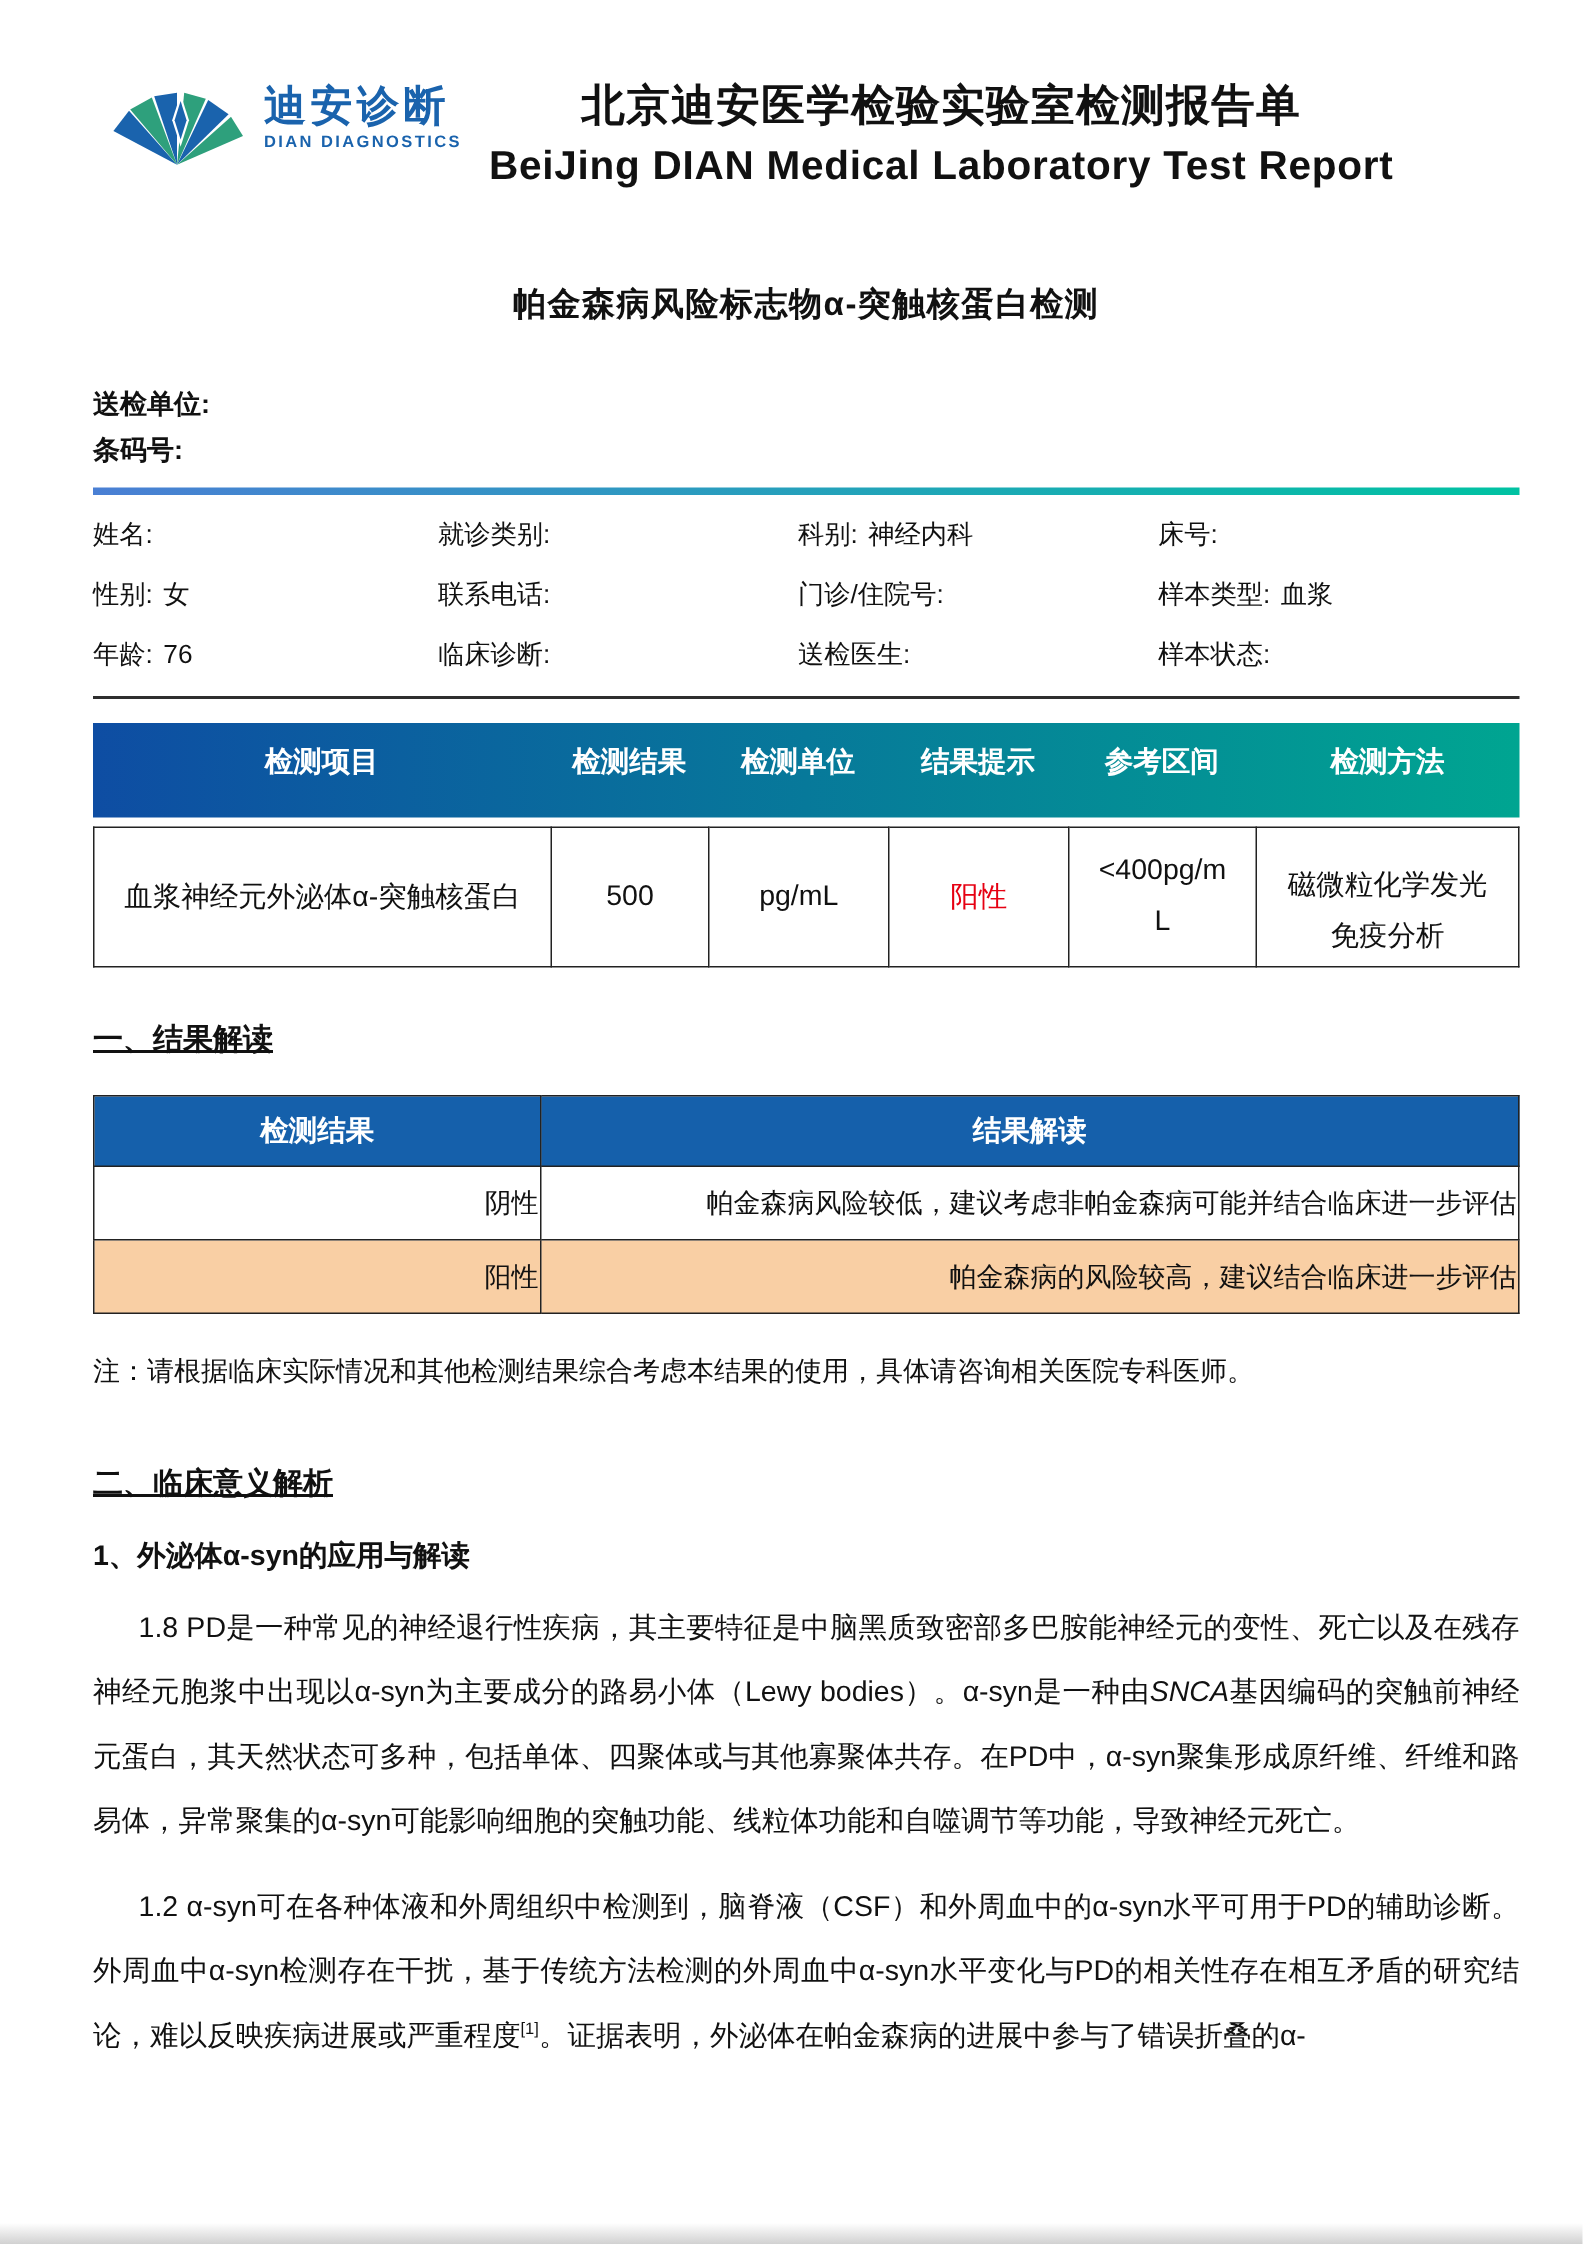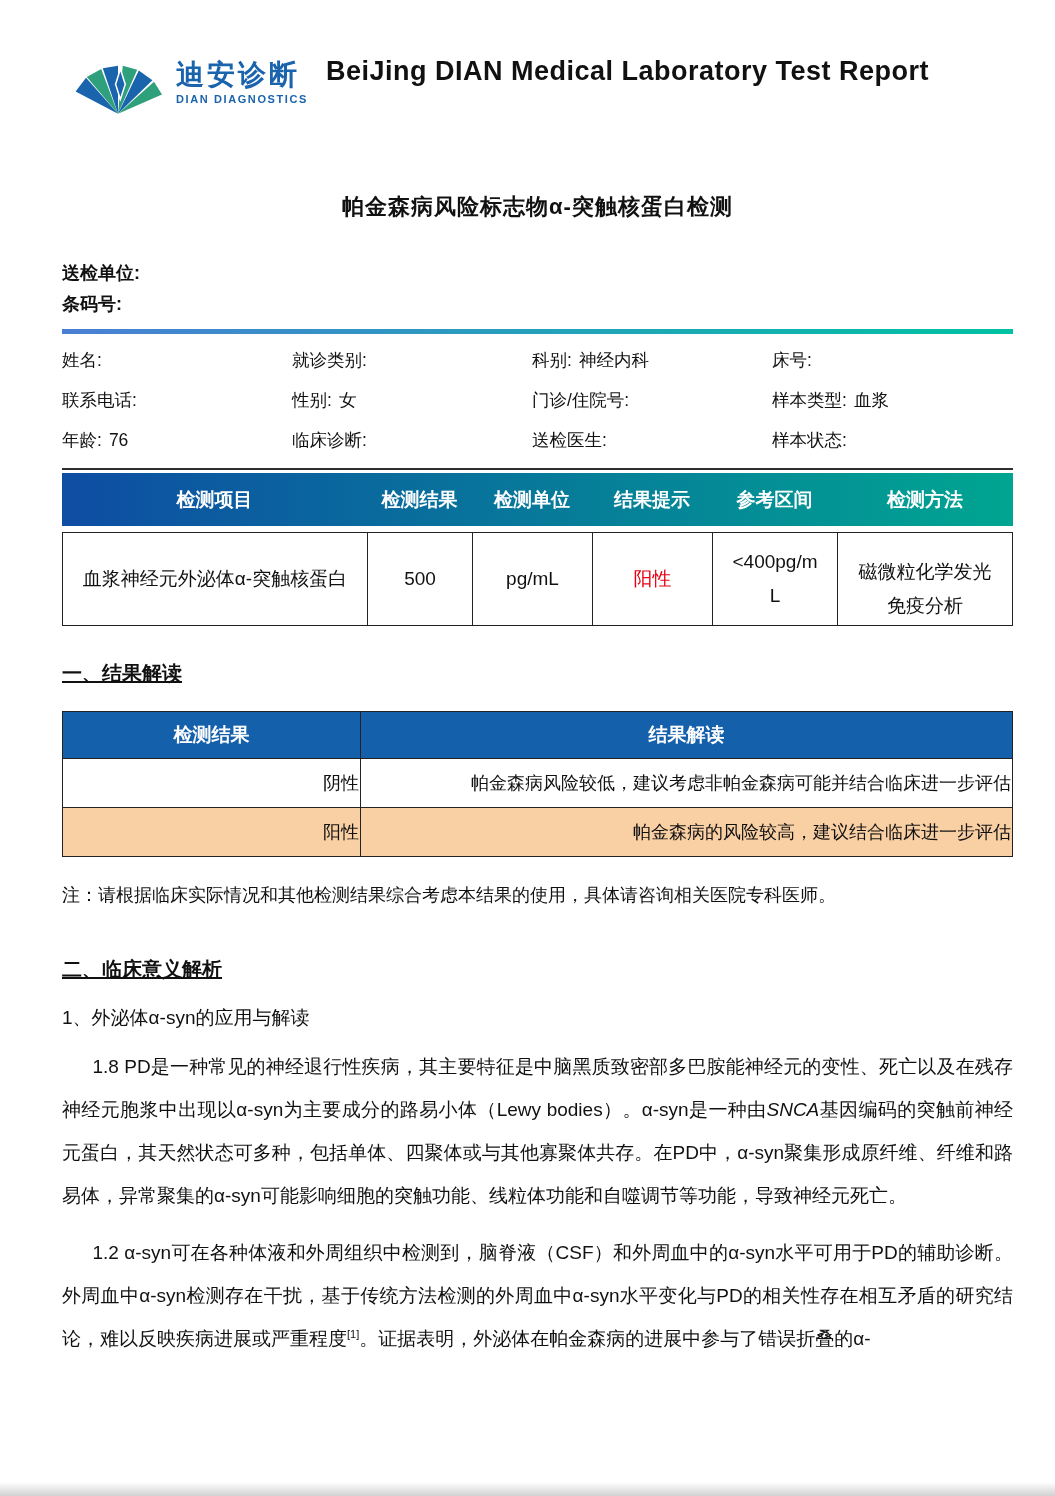--- a/index.html
+++ b/index.html
@@ -31,21 +31,21 @@
 
   
   .pgrid{display:grid;grid-template-columns:230px 240px 240px 1fr;margin-top:6px;font-size:17.5px;}
   .pgrid .cell{height:40px;line-height:40px;white-space:nowrap;}
   .pgrid .lb{color:#111;}
   .pgrid .vl{margin-left:7px;}
 
   .black-rule{height:2px;background:#2e2e2e;margin-top:8px;}
 
   
-  .rt-head{display:flex;margin-top:3px;height:53px;
+  .rt-head{display:flex;margin-top:16px;height:63px;
     background:linear-gradient(90deg,var(--thead-start,#0e4da3),var(--thead-end,#00a591));
     color:#fff;font-weight:bold;font-size:19px;}
   .rt-head span{display:block;line-height:53px;text-align:center;}
   .c1{width:305px;} .c2{width:105px;} .c3{width:120px;} .c4{width:120px;} .c5{width:125px;} .c6{flex:1;}
   table.rt{border-collapse:collapse;width:100%;margin-top:6px;table-layout:fixed;}
   table.rt td{border:1.5px solid #222;text-align:center;font-size:19px;height:76px;vertical-align:middle;padding:2px 6px;}
   td.hint{color:var(--positive-red,#e60012);}
   .ref-wrap{display:inline-block;max-width:4.8em;overflow-wrap:anywhere;line-height:1.8;}
   .method-wrap{display:inline-block;max-width:7.5em;line-height:1.8;margin-top:20px;}
 
@@ -57,21 +57,21 @@
   table.itp td{font-size:18px;height:46px;text-align:right;}
   table.itp .col-res{width:295px;}
   tr.hl td{background:var(--positive-row,#f9cfa4);}
   .note{margin-top:24px;font-size:18px;line-height:1.6;}
 
   
   .sec2{margin-top:46px;}
   p.body{font-size:19px;line-height:43px;text-align:justify;margin:14px 0 0 0;}
   p.indent2{text-indent:2em;}
   p.indent15{text-indent:1.6em;}
-  .sub-heading{font-size:19px;font-weight:normal;margin-top:22px;}
+  .sub-heading{font-size:19px;font-weight:bold;margin-top:22px;}
   sup{font-size:0.58em;vertical-align:super;line-height:0;}
   i.gene{font-style:italic;}
 
   .page-edge-shadow{position:absolute;left:0;bottom:0;width:100%;height:14px;
     background:linear-gradient(to top,rgba(90,90,90,0.28),rgba(0,0,0,0));}
 </style>
 </head>
 <body>
 
 <div class="page">
@@ -87,40 +87,41 @@
         <polygon points="60,66 105,26 115,42" fill="#2ea07c"></polygon>
         <polygon points="63,7 70,29 63,51 56,29" fill="#ffffff"></polygon>
         <polygon points="63,13 68,29 63,45 58,29" fill="#1a63ad"></polygon>
       </svg>
       <div class="logo-txt">
         <div class="cn">迪安诊断</div>
         <div class="en">DIAN DIAGNOSTICS</div>
       </div>
     </div>
     <div class="titles">
+      <div class="title-cn">北京迪安医学检验实验室检测报告单</div>
       <div class="title-en">BeiJing DIAN Medical Laboratory Test Report</div>
     </div>
   </div>
 
   <div class="subtitle">帕金森病风险标志物α-突触核蛋白检测</div>
 
   <div class="meta">
     <div>送检单位:</div>
     <div>条码号:</div>
   </div>
 
   <div class="grad-divider"></div>
 
   <div class="pgrid">
     <div class="cell"><span class="lb">姓名:</span><span class="vl"></span></div>
     <div class="cell"><span class="lb">就诊类别:</span><span class="vl"></span></div>
     <div class="cell"><span class="lb">科别:</span><span class="vl">神经内科</span></div>
     <div class="cell"><span class="lb">床号:</span><span class="vl"></span></div>
+    <div class="cell"><span class="lb">性别:</span><span class="vl">女</span></div>
     <div class="cell"><span class="lb">联系电话:</span><span class="vl"></span></div>
-    <div class="cell"><span class="lb">性别:</span><span class="vl">女</span></div>
     <div class="cell"><span class="lb">门诊/住院号:</span><span class="vl"></span></div>
     <div class="cell"><span class="lb">样本类型:</span><span class="vl">血浆</span></div>
     <div class="cell"><span class="lb">年龄:</span><span class="vl">76</span></div>
     <div class="cell"><span class="lb">临床诊断:</span><span class="vl"></span></div>
     <div class="cell"><span class="lb">送检医生:</span><span class="vl"></span></div>
     <div class="cell"><span class="lb">样本状态:</span><span class="vl"></span></div>
   </div>
 
   <div class="black-rule"></div>
 

